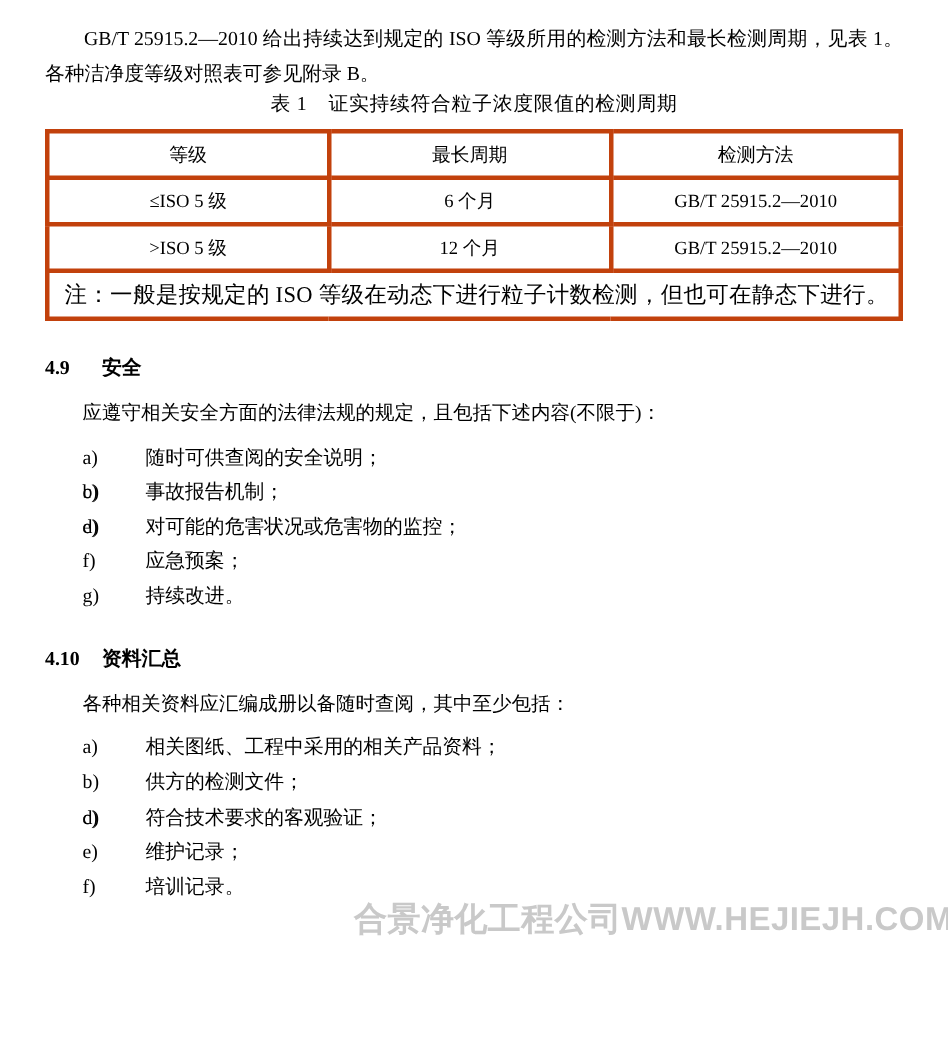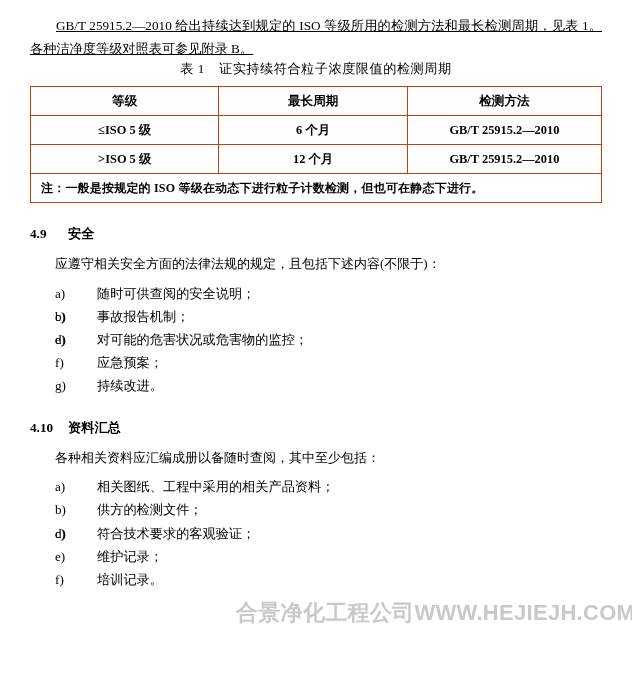--- a/index.html
+++ b/index.html
@@ -21,21 +21,20 @@
     height: 698px;
     padding: 0;
     box-sizing: border-box;
   }
   .intro {
     margin: 14px 30px 0 30px;
     font-size: 13.2px;
     line-height: 1.75;
     text-align: justify;
     text-indent: 0;
-    text-decoration: underline;
   }
   .intro p {
     margin: 0;
     text-indent: 26px;
   }
   .table-caption {
     margin: 0 0 8px 0;
     text-align: center;
     font-size: 13.2px;
     font-weight: normal;
@@ -44,33 +43,33 @@
   .table-caption .cap-num {
     margin-right: 14px;
   }
   table.data {
     border-collapse: collapse;
     margin: 0 auto;
     width: 572px;
     font-size: 12.4px;
   }
   table.data td, table.data th {
-    border: 1px solid #c2410c;
+    border: 3px solid #c2410c;
     padding: 5px 4px;
     text-align: center;
-    font-weight: bold;
+    font-weight: normal;
     height: 18px;
   }
   table.data thead td {
     font-size: 12.6px;
   }
   table.data .note {
     text-align: left;
     padding-left: 10px;
-    font-size: 12px;
+    font-size: 15px;
     letter-spacing: 0.2px;
   }
   .sec-head {
     margin: 22px 0 0 30px;
     font-size: 13.2px;
     font-weight: bold;
   }
   .sec-head .num {
     display: inline-block;
     min-width: 38px;

